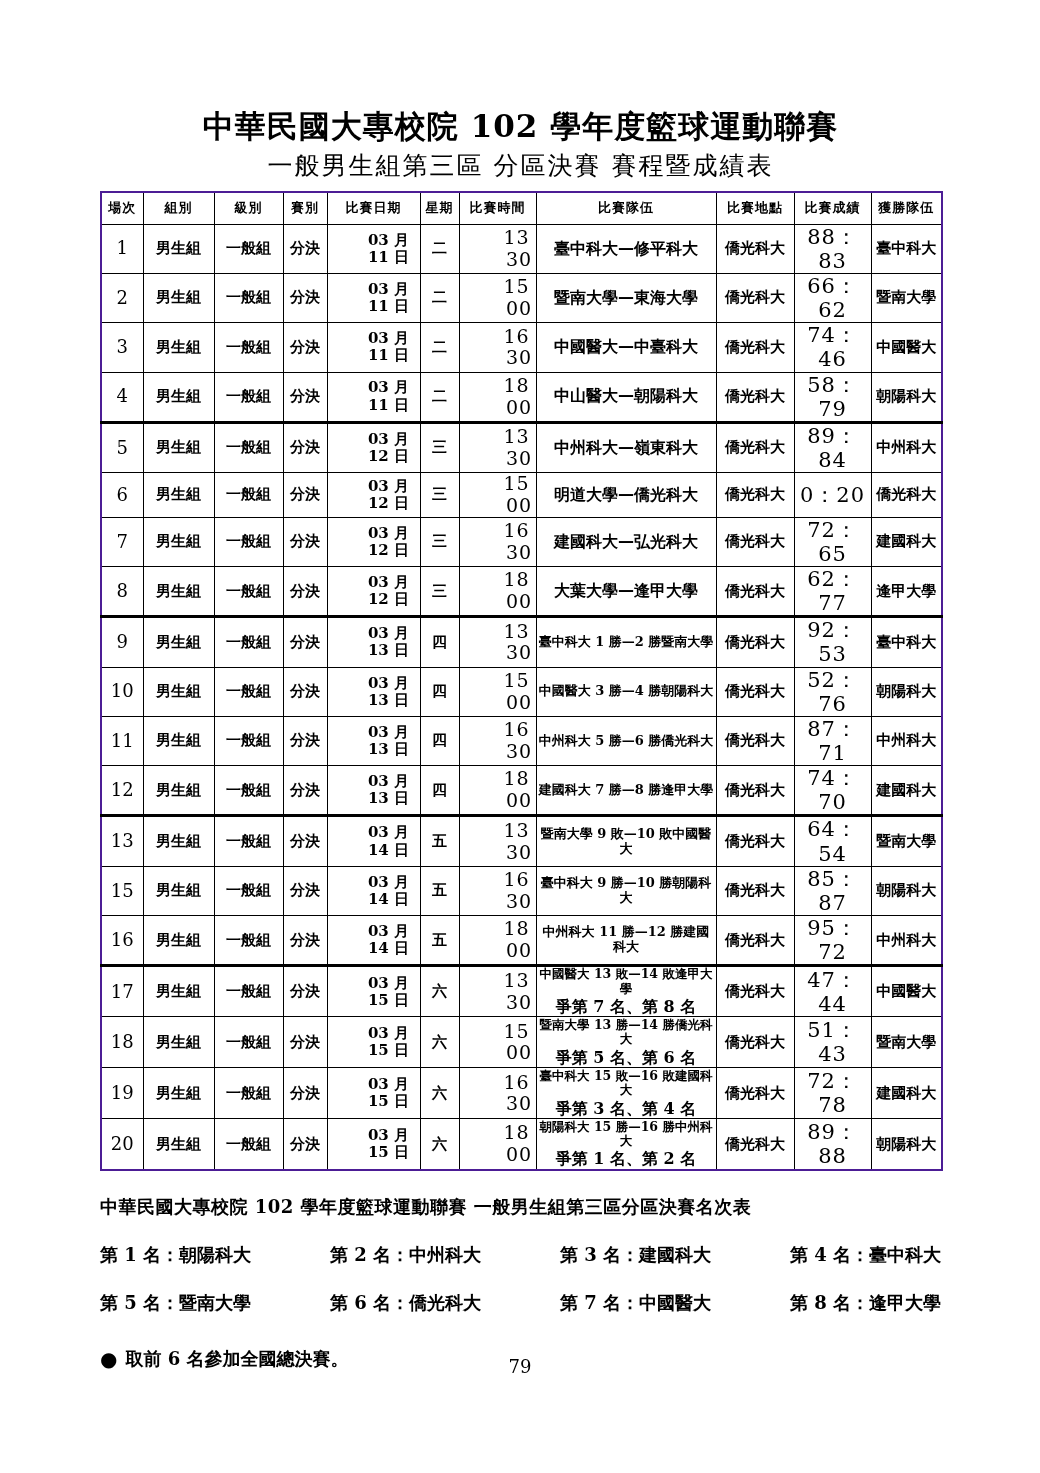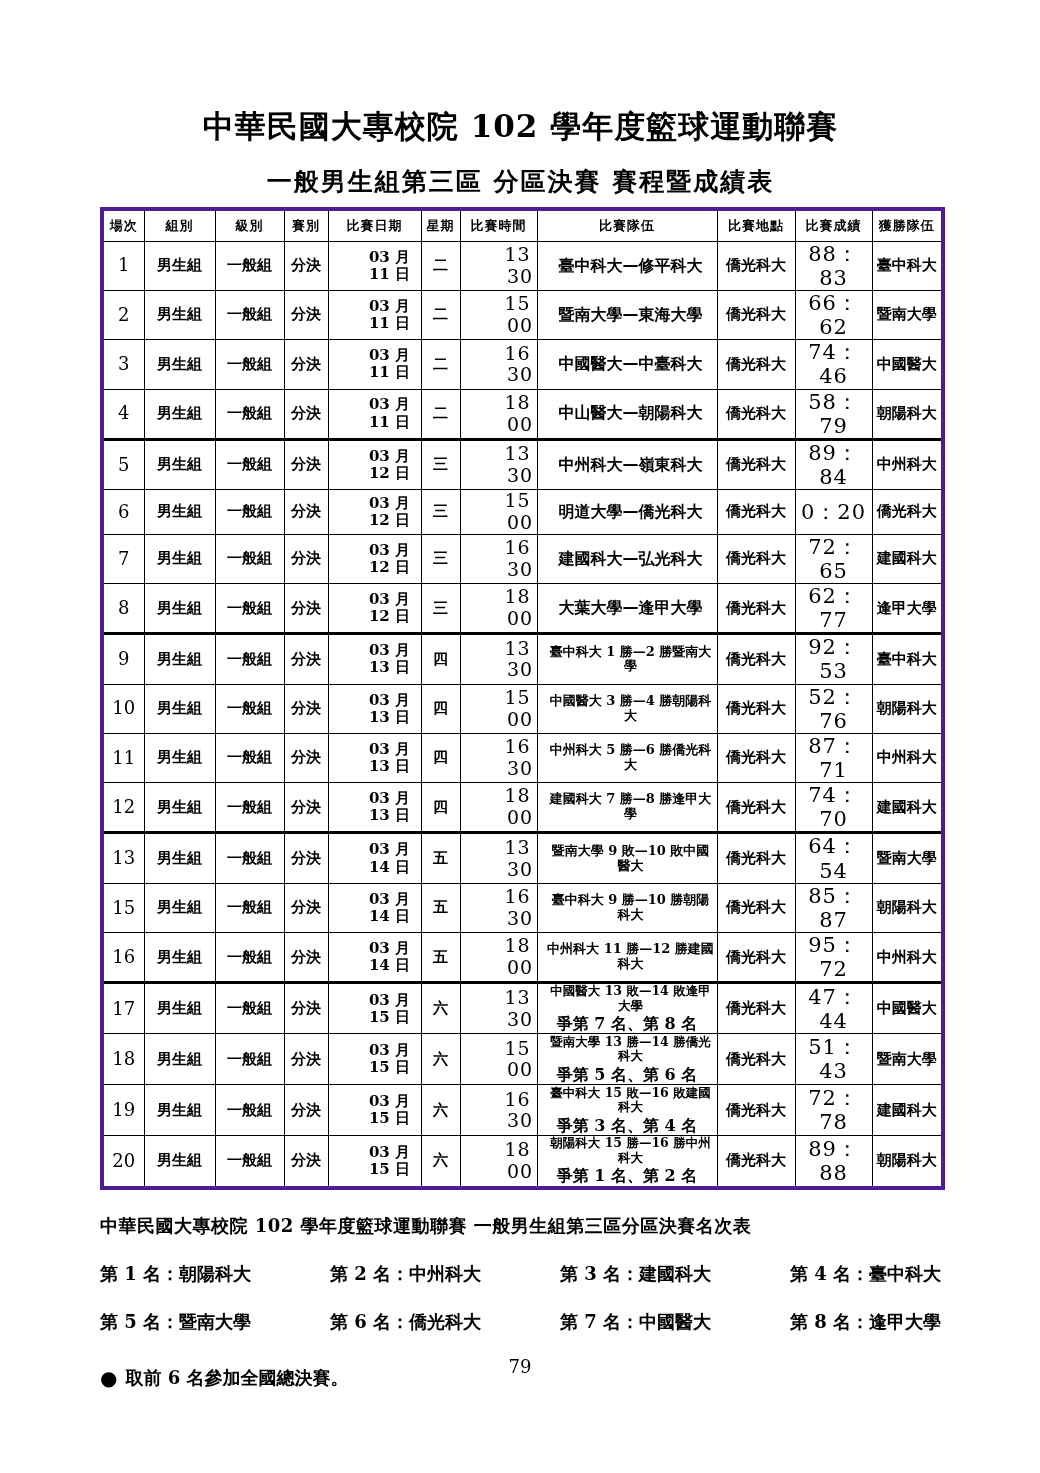--- a/index.html
+++ b/index.html
@@ -10,43 +10,43 @@
     color: #000;
   }
   .page { position: relative; width: 1040px; height: 1473px; background: #fff; overflow: hidden; }
   .content { position: absolute; left: 100px; top: 108px; width: 841px; }
 
   .title {
     font-size: 31px; font-weight: bold; text-align: center;
     letter-spacing: 1px; line-height: 1.2;
   }
   .subtitle {
-    font-size: 25px; font-weight: bold; text-align: center;
-    margin-top: 20px; letter-spacing: 2px;
+    font-size: 25px; font-weight: normal; text-align: center;
+    margin-top: 4px; letter-spacing: 2px;
   }
 
   table.sched {
     border-collapse: collapse; table-layout: fixed;
     width: 841px; margin-top: 9px;
-    border: 4px solid #4c1d95;
+    border: 2px solid #4c1d95;
   }
   .sched th, .sched td {
     border: 1px solid #000; text-align: center; vertical-align: middle;
     padding: 0 1px; font-weight: bold; overflow: hidden;
   }
   .sched th { font-size: 13px; height: 32px; letter-spacing: 1px; }
   .sched td { font-size: 15px; height: 28px; line-height: 1.15; }
   .sched tr.sep td { border-top: 3px solid #000; }
   .sched tr.final-day td { height: 51px; }
 
   td.c-num  { font-size: 18px; font-weight: normal; }
   td.c-time { font-size: 19px; font-weight: normal; letter-spacing: 1px; padding-left: 44px; }
   td.c-score{ font-size: 21px; font-weight: normal; letter-spacing: 1px; }
   td.c-date { font-size: 15px; padding-left: 31px; }
-  td.c-teams .t1 { font-size: 16px; padding-left: 7px; }
+  td.c-teams .t1 { font-size: 16px; }
   tr.mid td.c-teams .t1 { font-size: 13px; }
   tr.final-day td.c-teams .t1 { font-size: 12.5px; }
   tr.final-day td.c-teams .t2 { font-size: 16px; margin-top: 2px; }
 
   .summary-title {
     margin-top: 24px; font-size: 18px; font-weight: bold; letter-spacing: 0.5px;
   }
   .rank-row {
     display: flex; justify-content: space-between;
     margin-top: 24px; font-size: 18px; font-weight: bold; width: 841px;

